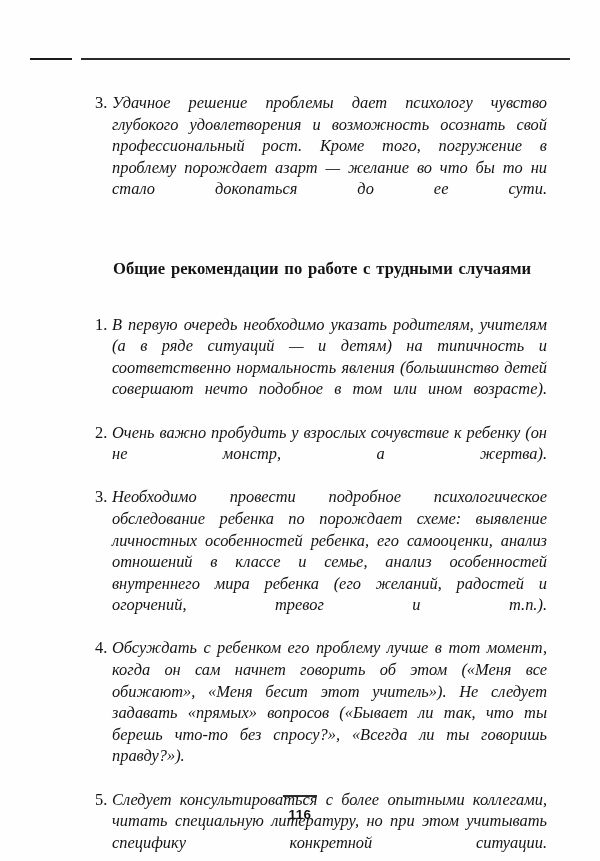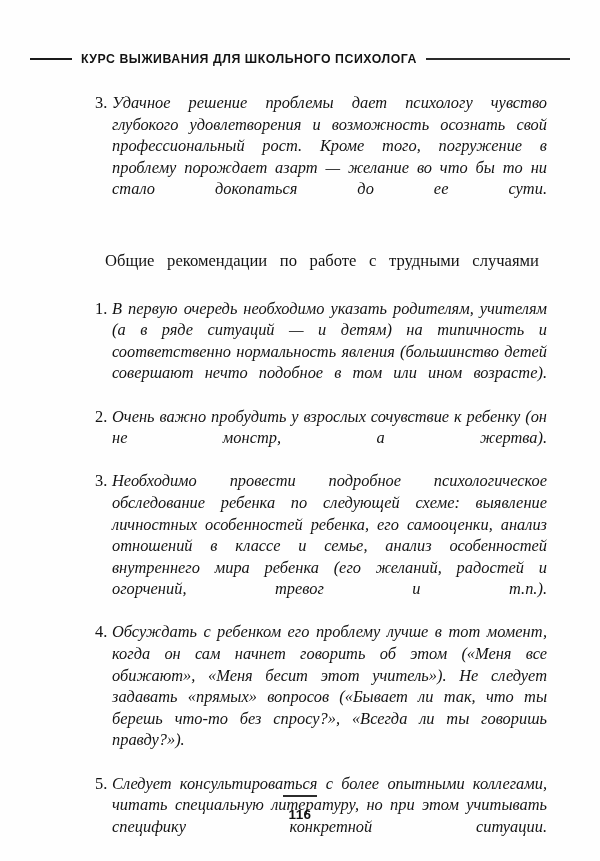--- a/index.html
+++ b/index.html
@@ -99,23 +99,23 @@
   
   .list-item .item-text::after,
   p.body-para::after {
     content: "";
     display: inline-block;
     width: 100%;
   }
 
   
   .section-heading {
-    margin: 8px;
+    margin: 16px;
     font-size: 16.6px;
-    font-weight: 400;
+    font-weight: 700;
     line-height: 22px;
     padding-left: 2px;
     padding-right: 0;
     text-align: justify;
     text-align-last: justify;
     white-space: normal;
   }
   .spacer-before-heading { height: 20px; }
   .spacer-after-heading  { height: 18px; }
 
@@ -141,21 +141,20 @@
   }
   .folio-rule-right { flex: 1 1 auto; height: 2px; background: #2b2b2b; }
 </style>
 </head>
 <body>
 
 <div class="page">
 
   <div class="running-head">
     <div class="rule rule-left"></div>
-    <div class="running-head-title">КУРС ВЫЖИВАНИЯ ДЛЯ ШКОЛЬНОГО ПСИХОЛОГА</div>
     <div class="rule rule-right"></div>
   </div>
 
   <div class="column">
 
 
     <ul class="list">
       <li class="list-item">
         <span class="list-marker">3.</span>
         <span class="item-text">Удачное решение проблемы дает психологу чувство глубокого удовлетворения и возможность осознать свой профессиональный рост. Кроме того, погружение в проблему порождает азарт — желание во что бы то ни стало докопаться до ее сути.</span>
@@ -172,21 +171,21 @@
       <li class="list-item">
         <span class="list-marker">1.</span>
         <span class="item-text">В первую очередь необходимо указать родителям, учителям (а в ряде ситуаций — и детям) на типичность и соответственно нормальность явления (большинство детей совершают нечто подобное в том или ином возрасте).</span>
       </li>
       <li class="list-item">
         <span class="list-marker">2.</span>
         <span class="item-text">Очень важно пробудить у взрослых сочувствие к ребенку (он не монстр, а жертва).</span>
       </li>
       <li class="list-item">
         <span class="list-marker">3.</span>
-        <span class="item-text">Необходимо провести подробное психологическое обследование ребенка по следующей схеме: выявление личностных особенностей ребенка, его самооценки, анализ отношений в классе и семье, анализ особенностей внутреннего мира ребенка (его желаний, радостей и огорчений, тревог и т.п.).</span>
+        <span class="item-text">Необходимо провести подробное психологическое обследование ребенка по порождает схеме: выявление личностных особенностей ребенка, его самооценки, анализ отношений в классе и семье, анализ особенностей внутреннего мира ребенка (его желаний, радостей и огорчений, тревог и т.п.).</span>
       </li>
       <li class="list-item">
         <span class="list-marker">4.</span>
         <span class="item-text">Обсуждать с ребенком его проблему лучше в тот момент, когда он сам начнет говорить об этом («Меня все обижают», «Меня бесит этот учитель»). Не следует задавать «прямых» вопросов («Бывает ли так, что ты берешь что-то без спросу?», «Всегда ли ты говоришь правду?»).</span>
       </li>
       <li class="list-item">
         <span class="list-marker">5.</span>
         <span class="item-text">Следует консультироваться с более опытными коллегами, читать специальную литературу, но при этом учитывать специфику конкретной ситуации.</span>
       </li>
     </ul>

